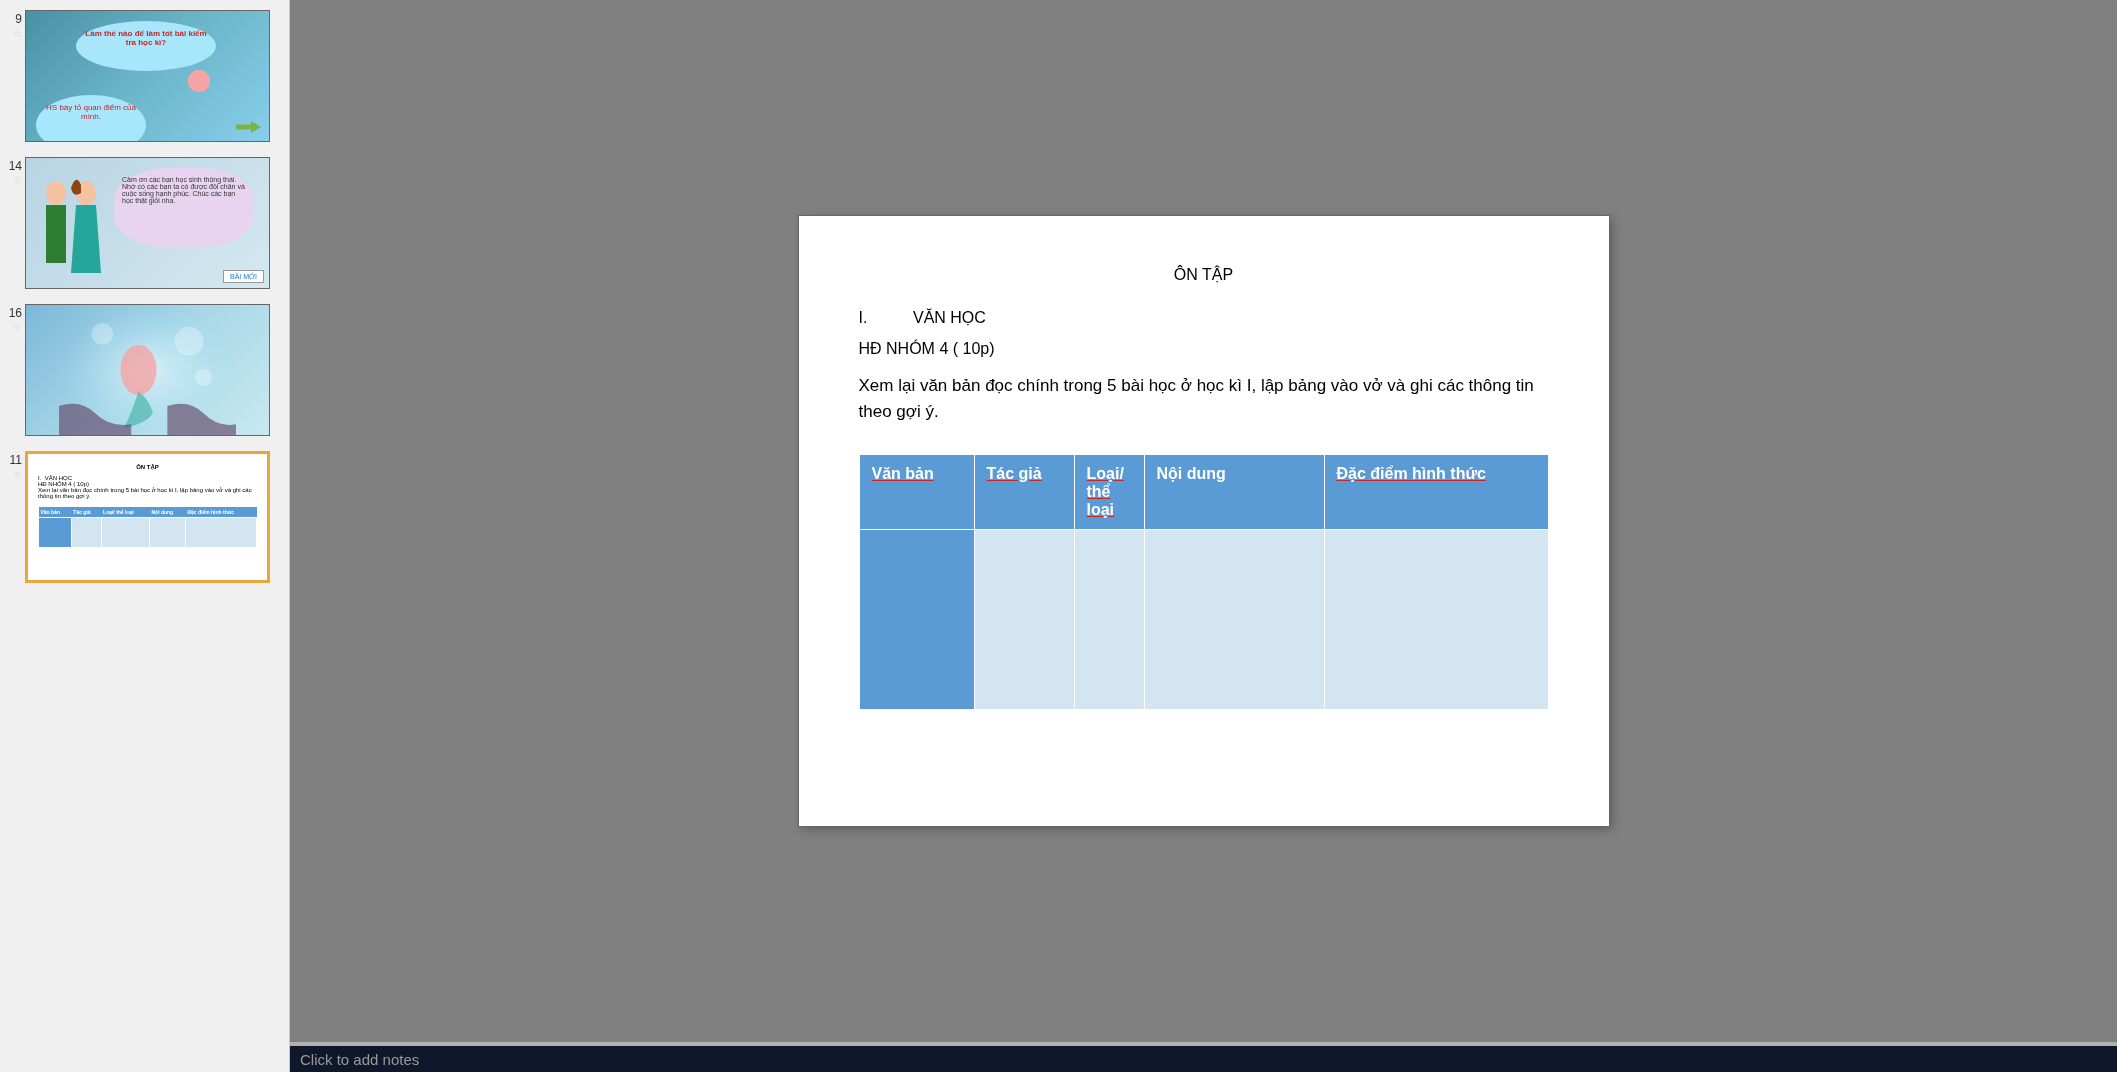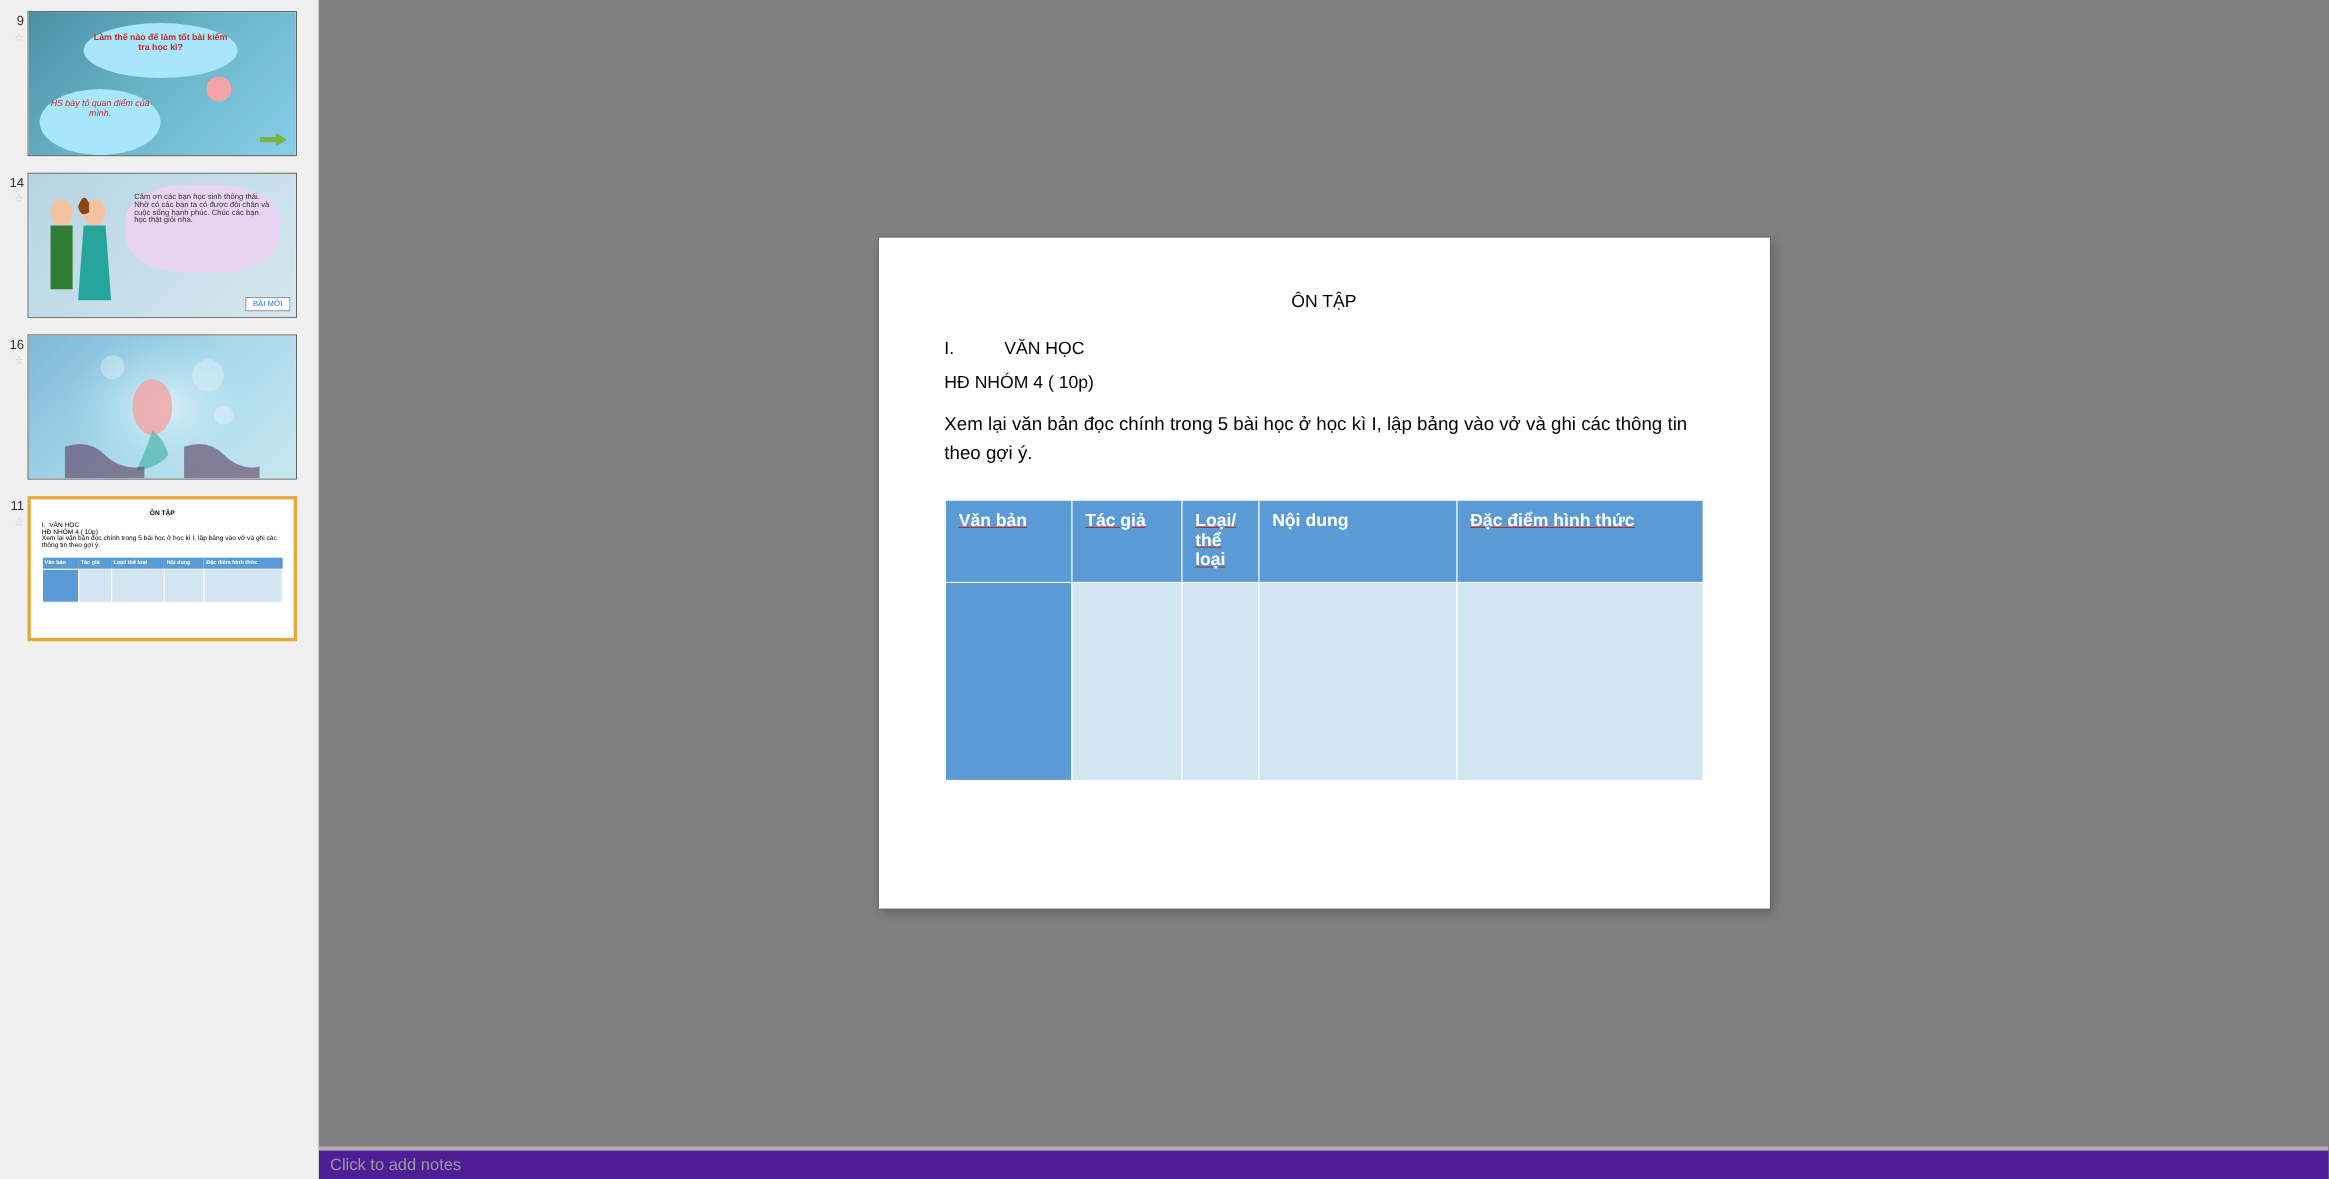--- a/index.html
+++ b/index.html
@@ -66,26 +66,25 @@
     }
     .cloud1 {
       top: 10px;
       left: 50px;
       width: 140px;
       height: 50px;
       color: #c62828;
       font-weight: bold;
     }
     .cloud2 {
-      top: 70px;
+      top: 84px;
       left: 10px;
       width: 110px;
       height: 60px;
       color: #c62828;
-      font-style: italic;
     }
     .thumb-10-bg {
       background: linear-gradient(135deg, #b8d4e3 0%, #d4e8f0 100%);
       width: 100%;
       height: 100%;
       position: relative;
     }
     .thumb-cloud-10 {
       position: absolute;
       top: 10px;
@@ -211,21 +210,21 @@
     .slide-table td:nth-child(2) {
       width: 100px;
     }
     .slide-table td:nth-child(3) {
       width: 70px;
     }
     .slide-table td:nth-child(4) {
       width: 180px;
     }
     .notes-pane {
-      background: #4c1d95;
+      background: #0f172a;
       border-top: 4px solid #b0b0b0;
       padding: 5px 10px;
       height: 30px;
       position: relative;
     }
     .notes-placeholder {
       color: #999;
       font-size: 15px;
     }
     .prince-princess {

